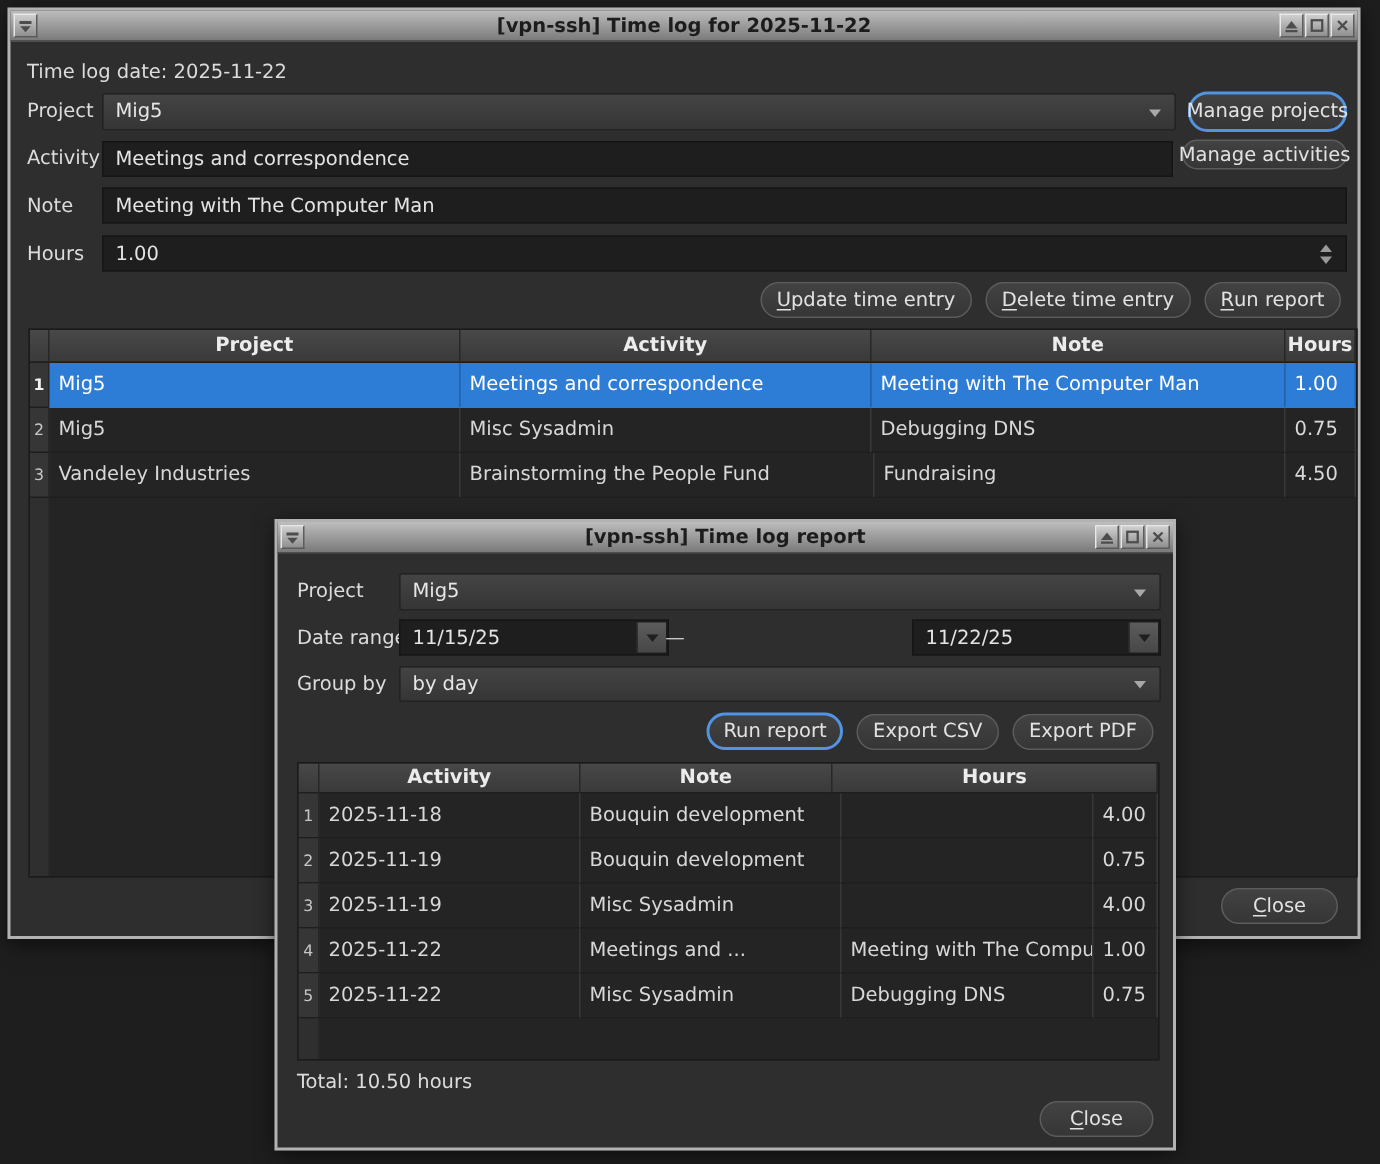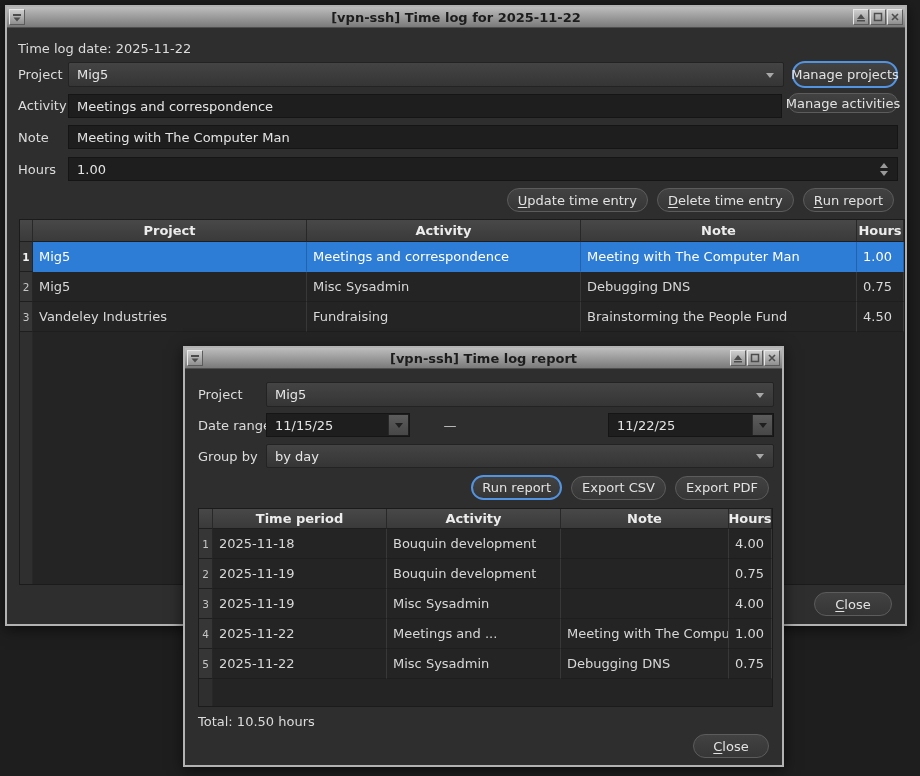--- a/index.html
+++ b/index.html
@@ -167,22 +167,22 @@
       <div class="tv-row">
         <div class="tv-num cnum">2</div>
         <div class="tv-cell c0">Mig5</div>
         <div class="tv-cell c1">Misc Sysadmin</div>
         <div class="tv-cell c2">Debugging DNS</div>
         <div class="tv-cell c3">0.75</div>
       </div>
       <div class="tv-row">
         <div class="tv-num cnum">3</div>
         <div class="tv-cell c0">Vandeley Industries</div>
+        <div class="tv-cell c2">Brainstorming the People Fund</div>
         <div class="tv-cell c1">Fundraising</div>
-        <div class="tv-cell c2">Brainstorming the People Fund</div>
         <div class="tv-cell c3">4.50</div>
       </div>
       <div class="tv-filler">
         <div class="strip cnum"></div>
         <div class="rest"></div>
       </div>
     </div>
 
   <div class="btn abs" style="right:13px; top:585px; width:78px; height:24px;"><u>C</u>lose</div>
 </div>
@@ -214,21 +214,21 @@
     </div>
   </div>
 
   <div class="lbl" style="left:13px; top:34px; height:25px;">Project</div>
   <div class="combo" style="left:81px; top:34px; width:508px; height:25px;">
     <span>Mig5</span>
     <span class="arrow-down"></span>
   </div>
 
   <div class="lbl" style="left:13px; top:65px; height:24px;">Date range</div>
-  <div class="entry" style="left:81px; top:65px; width:144px; height:24px; padding-right:21px;">
+  <div class="entry" style="left:81px; top:65px; width:180px; height:24px; padding-right:21px;">
     <span>11/15/25</span>
     <span class="datebtn">
         <span class="tri"></span>
       </span>
   </div>
   <div class="lbl" style="left:256px; top:65px; width:18px; height:24px; justify-content:center; color:#c8c8c8;">—</div>
   <div class="entry" style="left:423px; top:65px; width:166px; height:24px; padding-right:24px;">
     <span>11/22/25</span>
     <span class="datebtn">
         <span class="tri"></span>
@@ -243,21 +243,20 @@
 
   <div class="abs" style="top:127px; right:13px; height:25px; display:flex; gap:9px; align-items:center;padding-left:24px;">
     <div class="btn focused" style="padding:0 9px; height:25px;">Run report</div>
     <div class="btn" style="padding:0 10px; height:24px;">Export CSV</div>
     <div class="btn" style="padding:0 10px; height:24px;">Export PDF</div>
   </div>
 
   <div class="tv" id="report-table" style="left:13px; top:160px; width:575px; height:199px;">
       <div class="tv-header">
         <div class="tv-hcell cnum"></div>
-        <div class="tv-hcell c0">Time period</div>
         <div class="tv-hcell c1">Activity</div>
         <div class="tv-hcell c2">Note</div>
         <div class="tv-hcell c3">Hours</div>
       </div>
       <div class="tv-row">
         <div class="tv-num cnum">1</div>
         <div class="tv-cell c0">2025-11-18</div>
         <div class="tv-cell c1">Bouquin development</div>
         <div class="tv-cell c2"></div>
         <div class="tv-cell c3">4.00</div>

